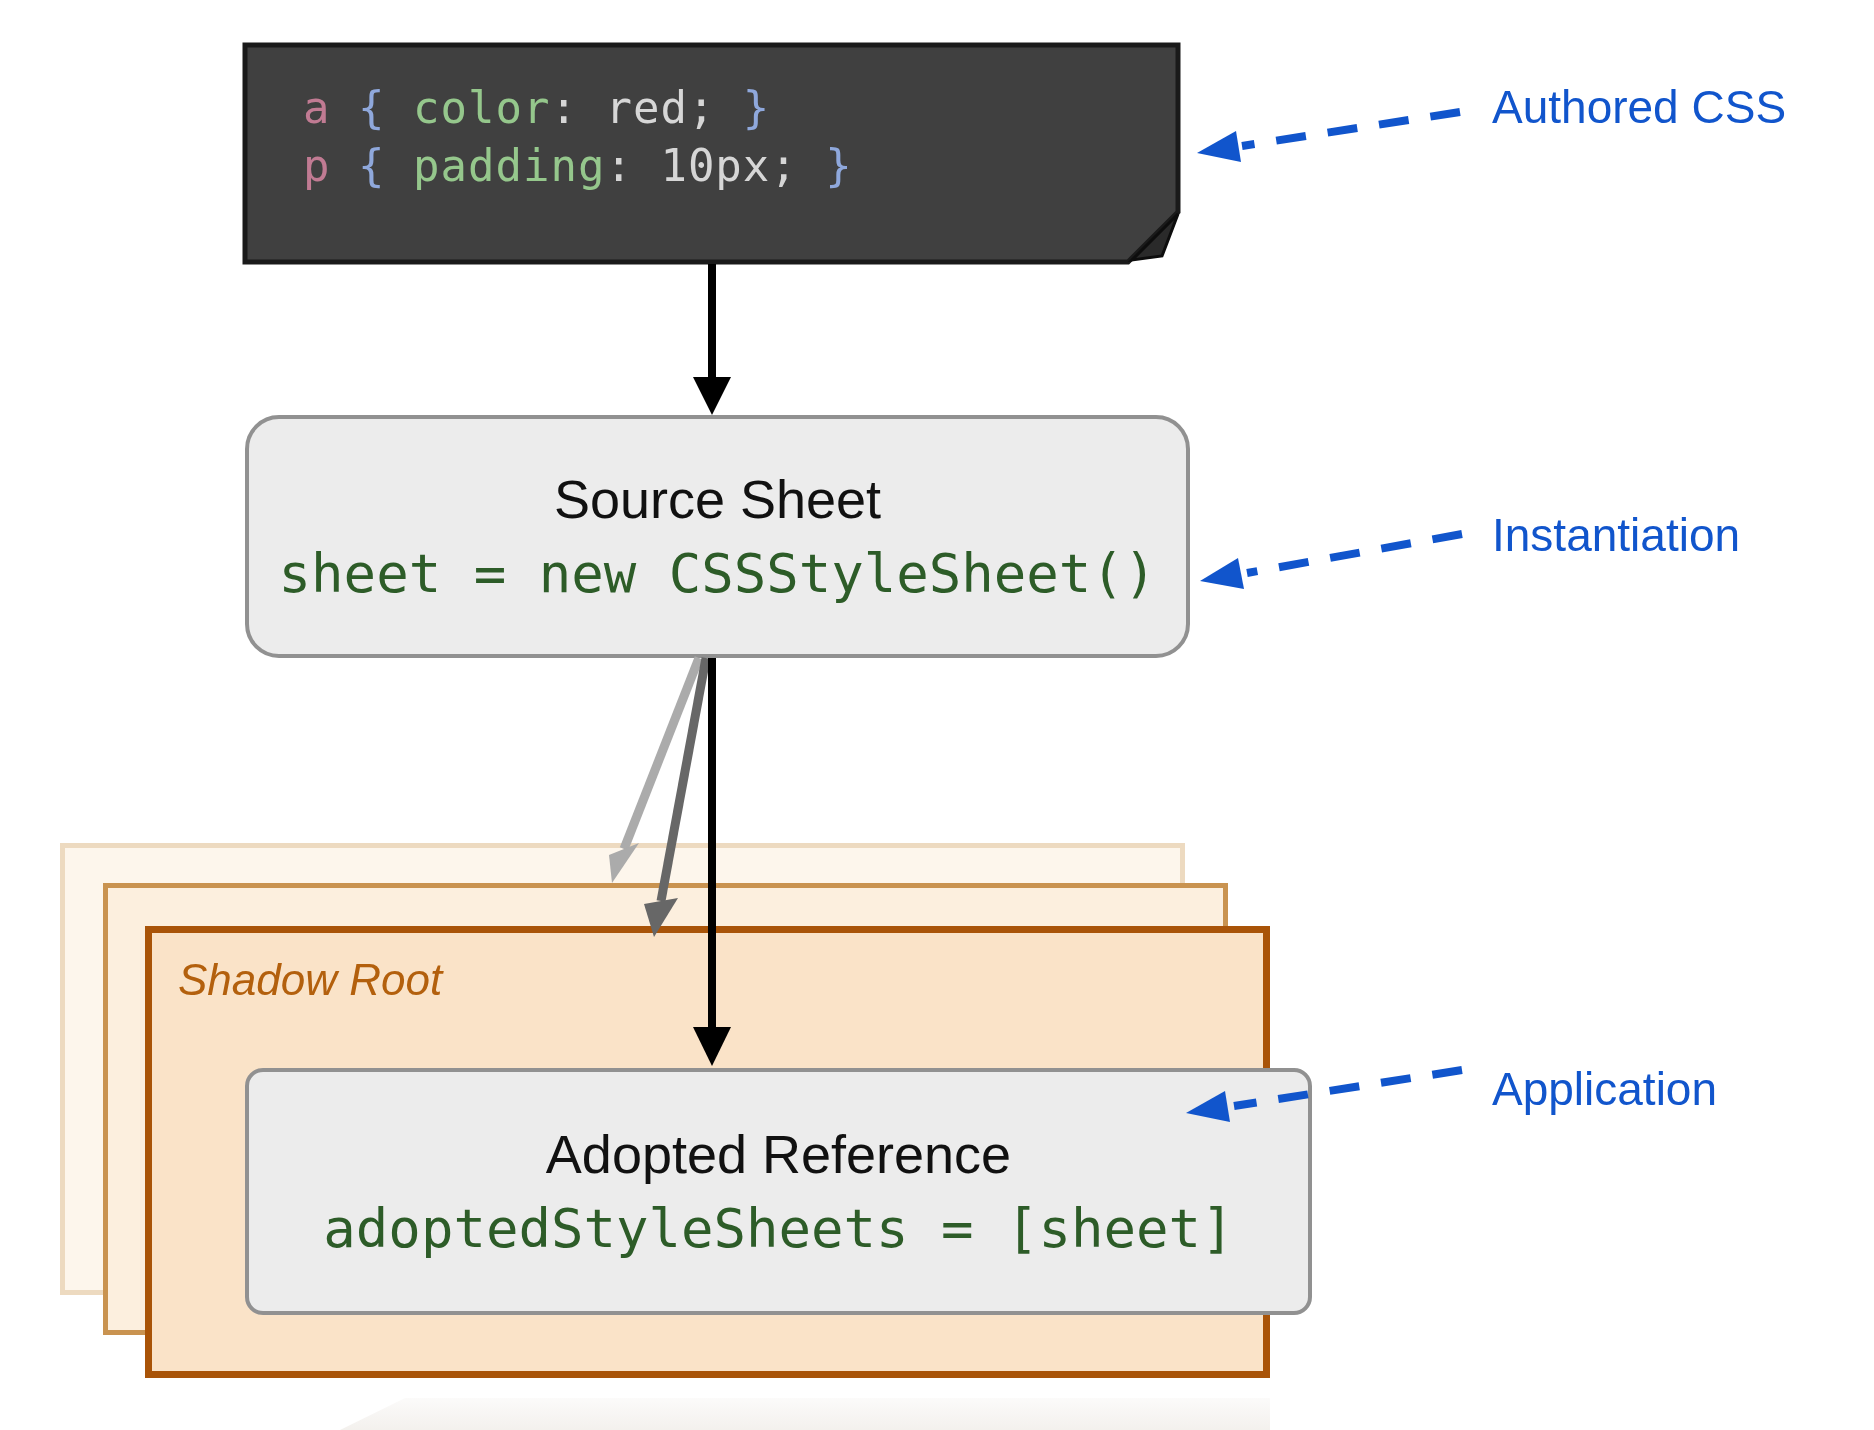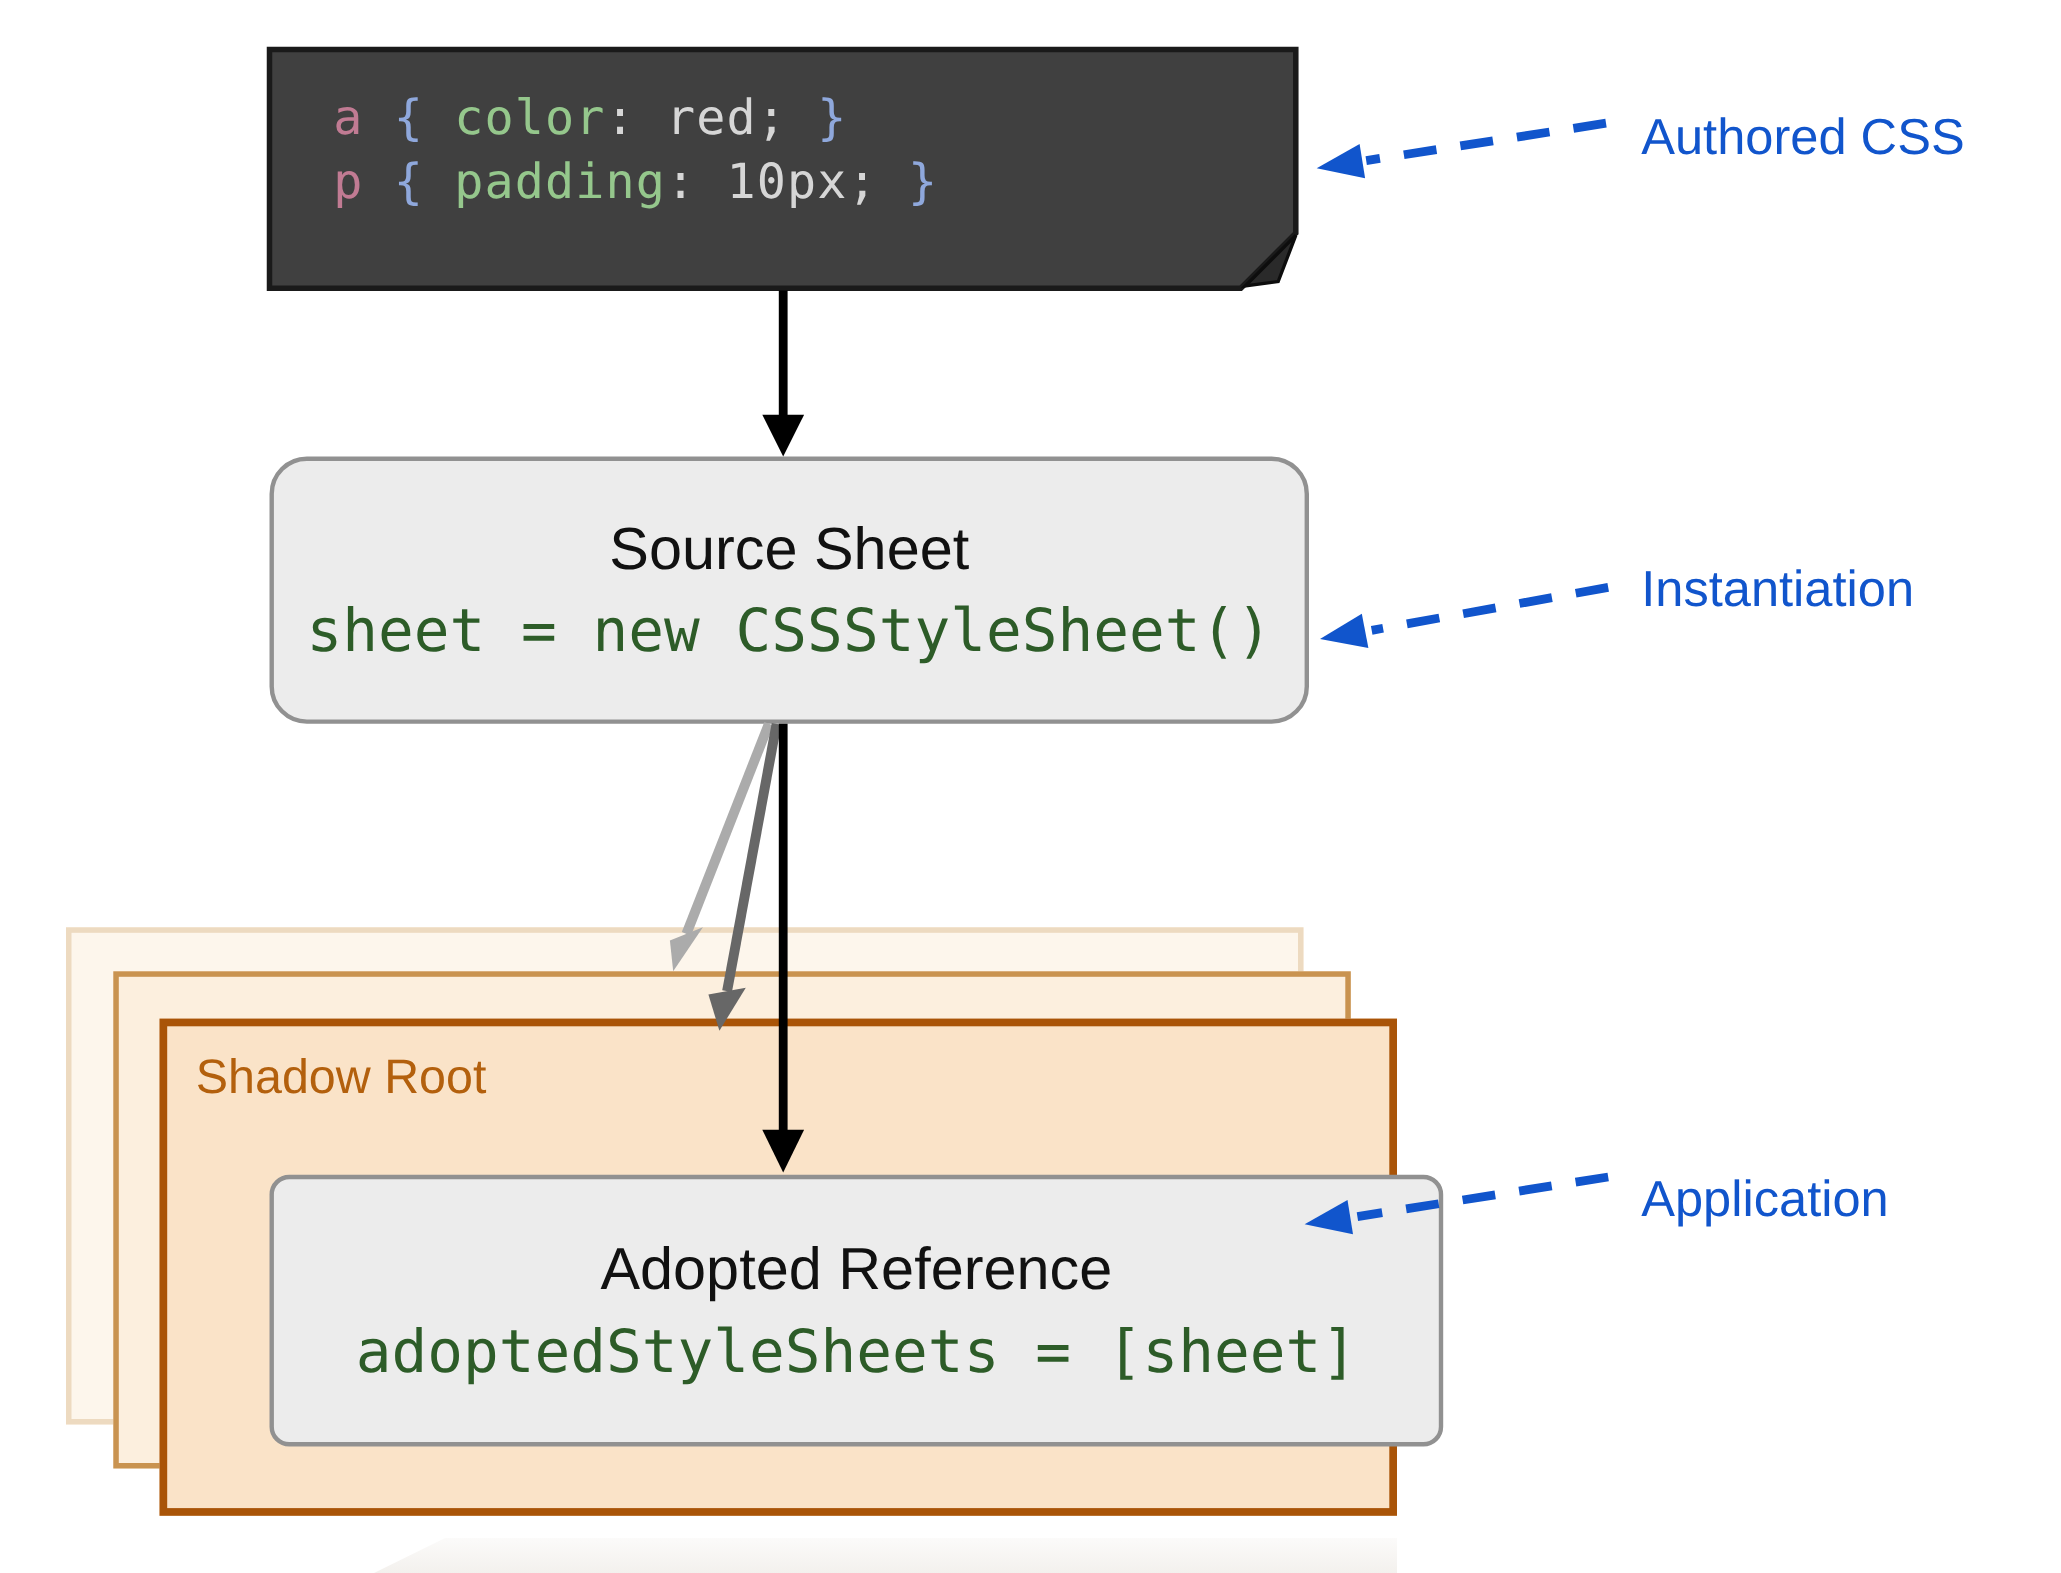--- a/index.html
+++ b/index.html
@@ -49,28 +49,28 @@
   .sheet-middle{
     left:103px;top:883px;width:1125px;height:452px;
     background:#fcefde;border:5px solid #c99350;
   }
   .sheet-front{
     left:145px;top:926px;width:1125px;height:452px;
     background:#fae3c8;border:7px solid #a95408;
   }
   .shadow-label{
     position:absolute;left:178px;top:955px;
-    font-size:44px;color:#b3600d;
+    font-size:44px;color:#b3600d;font-style:italic;
   }
   
   .blue-label{
     position:absolute;left:1492px;
     font-size:46px;color:#1155cc;white-space:nowrap;
   }
-  .lbl-authored{top:80px;margin-top:17px;}
+  .lbl-authored{top:80px;}
   .lbl-instantiation{top:508px;}
   .lbl-application{top:1046px;margin-top:16px;}
   
   .overlay{
     position:absolute;left:0;top:0;width:1874px;height:1430px;
     pointer-events:none;
   }
   
   .bottom-band{
     position:absolute;left:340px;top:1398px;width:930px;height:32px;

